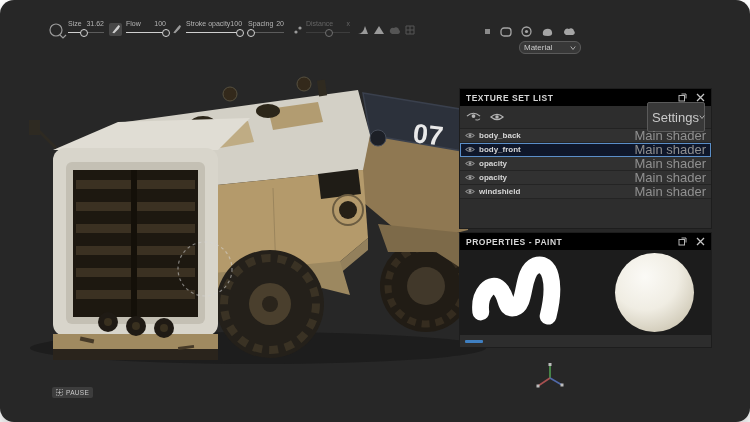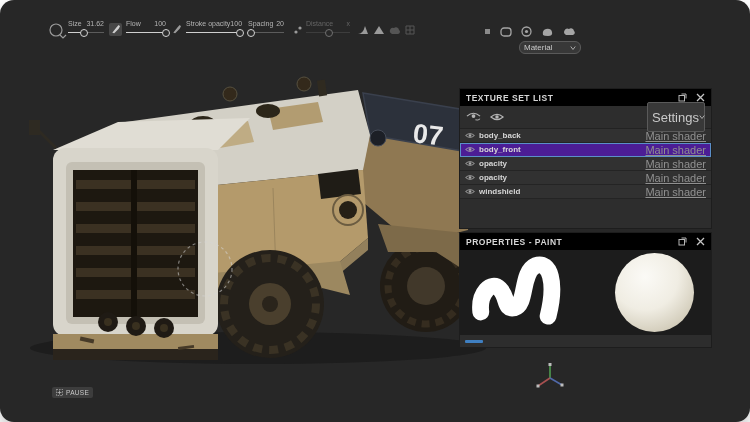--- a/index.html
+++ b/index.html
@@ -33,22 +33,22 @@
   .panel-props{top:232px;height:116px;}
   .phead{height:17px;background:#000000;display:flex;align-items:center;padding:0 6px;}
   .ptitle{flex:1;font-size:8.5px;font-weight:bold;letter-spacing:.5px;color:#d6d6d6;}
   .phicons{display:flex;gap:9px;align-items:center;}
   .tsl-toolbar{height:22px;display:flex;align-items:center;padding:0 6px;gap:9px;}
   .dd-settings{position:static;margin-left:auto;width:58px;height:30px;font-size:13px;}
   .rows{border-top:1px solid #222;}
   .row{height:14px;display:flex;align-items:center;padding:0 5px;gap:4px;
        background:#313131;border-bottom:1px solid #242424;box-sizing:border-box;}
   .row .nm{font-size:8px;font-weight:bold;color:#d6d6d6;}
-  .row .sh{margin-left:auto;font-size:11px;color:#909090;text-decoration:underline;}
-  .row.selected{outline:1px solid #5b8fc9;outline-offset:-1px;background:#4c1d95;}
+  .row .sh{margin-left:auto;font-size:13px;color:#909090;}
+  .row.selected{outline:1px solid #5b8fc9;outline-offset:-1px;background:#0f172a;}
   .props-body{position:relative;height:85px;background:#1c1c1c;overflow:hidden;}
   .sphere{position:absolute;left:155px;top:3px;width:79px;height:79px;border-radius:50%;
           background:radial-gradient(circle at 38% 30%, #fbfaf6 0%, #f0ede3 45%, #d2ccba 78%, #a8a290 100%);}
   .props-foot{position:relative;height:12px;}
   .bluebar{position:absolute;left:5px;top:5px;width:18px;height:3px;background:#3f7fc1;border-radius:1px;}
   
   .truck{position:absolute;left:18px;top:38px;}
   .gizmo{position:absolute;left:533px;top:362px;}
   .pause{position:absolute;left:52px;top:387px;height:11px;display:flex;align-items:center;gap:3px;
          background:#3d3d3d;border-radius:2px;padding:0 4px;color:#c9c9c9;font-size:6.5px;letter-spacing:.3px;}

